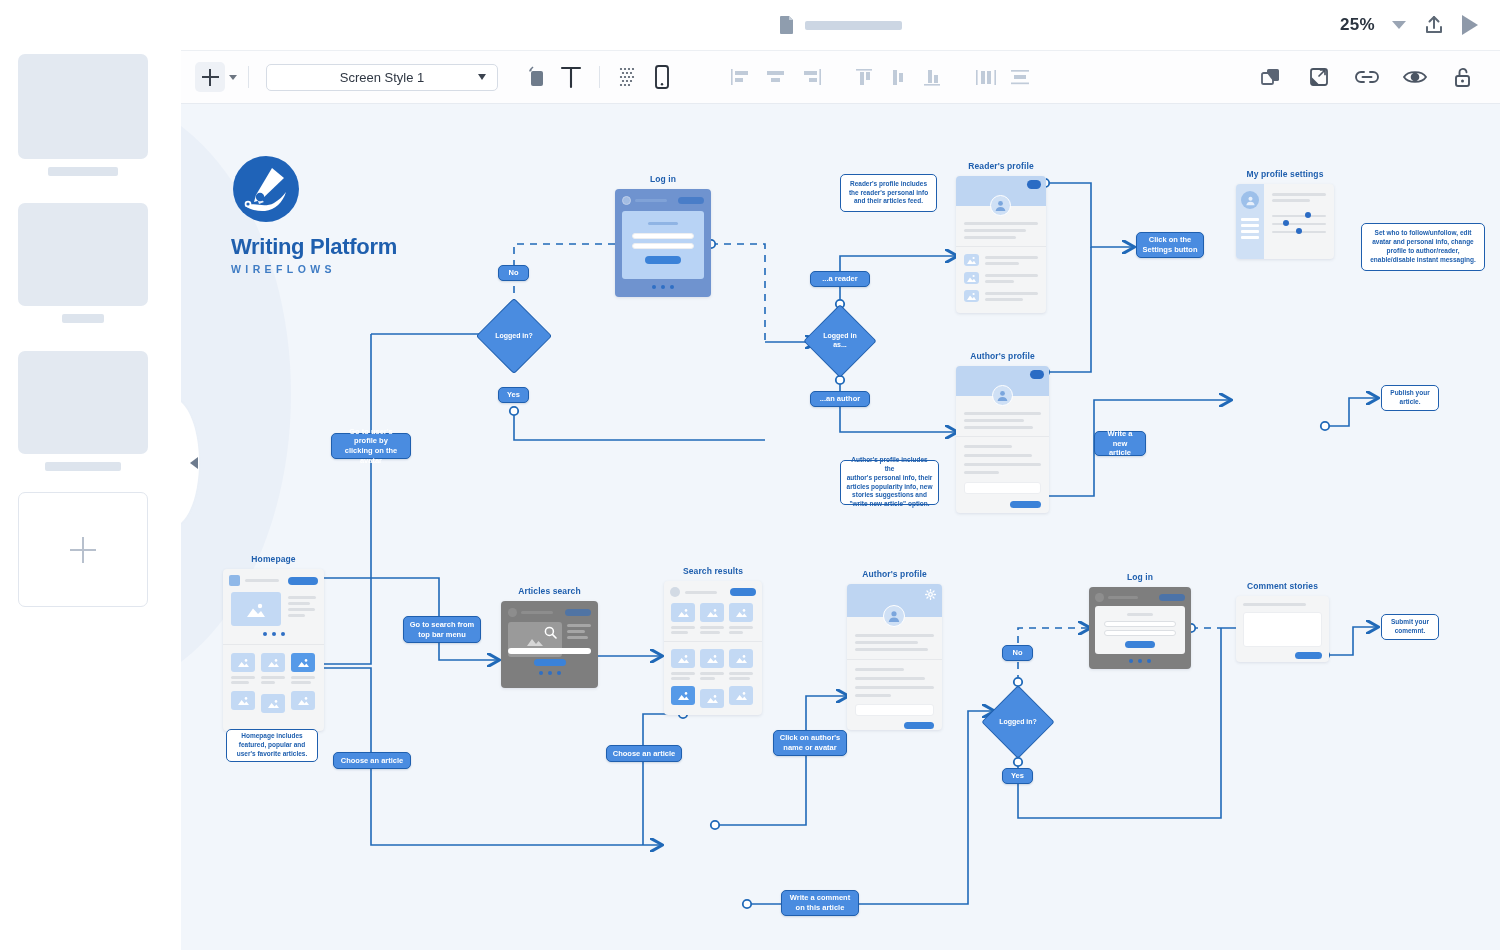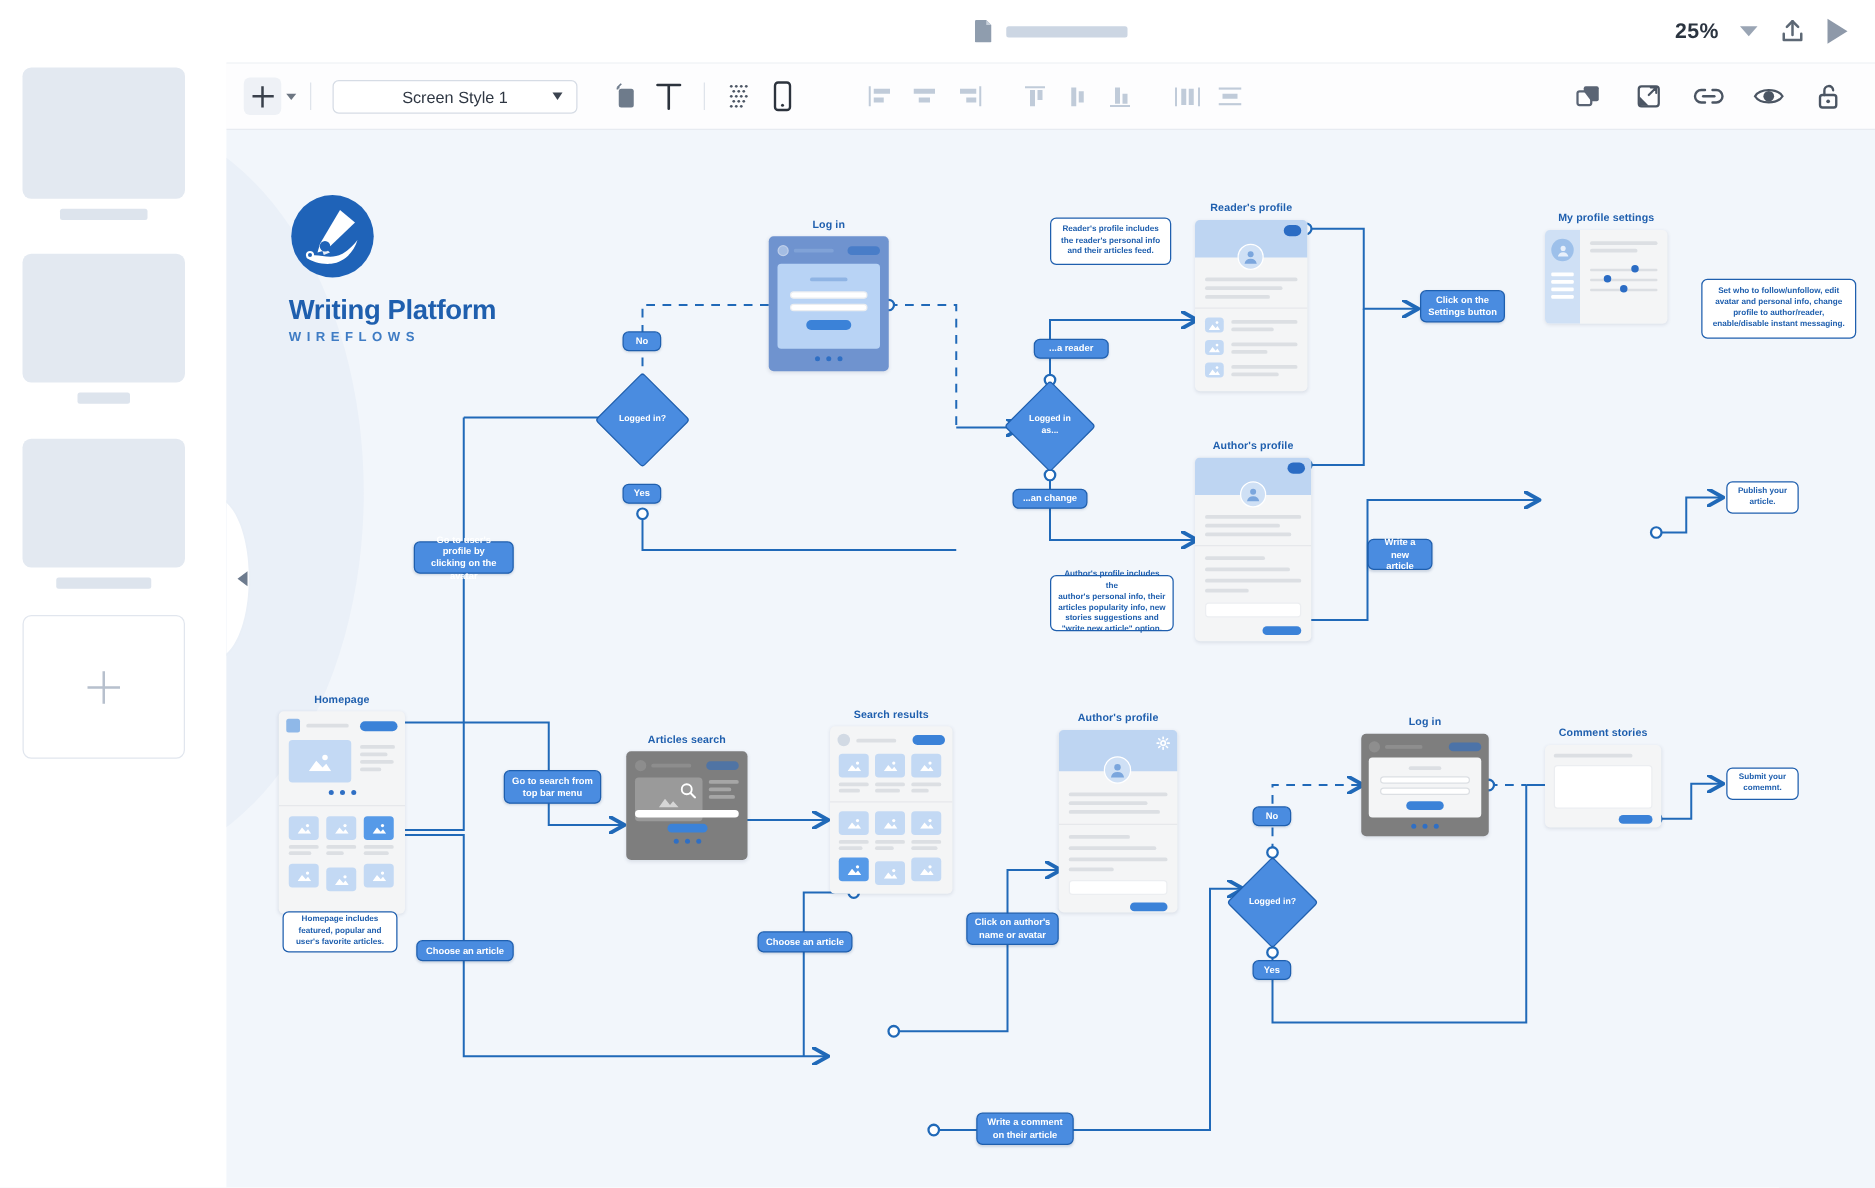--- a/index.html
+++ b/index.html
@@ -85,21 +85,21 @@
   .tb-plus-glyph::before, .tb-plus-glyph::after { content:""; position:absolute; background:#39404b; }
   .tb-plus-glyph::before { left:0; top:7.5px; width:17px; height:2.2px; }
   .tb-plus-glyph::after  { top:0; left:7.5px; height:17px; width:2.2px; }
   .mini-caret {
     margin-left: 4px; width:0; height:0;
     border-left:4px solid transparent; border-right:4px solid transparent;
     border-top:5px solid #6d7682;
   }
   .tb-sep { width: 1px; height: 22px; background: #dfe4eb; margin: 0 11px; }
   #style-select {
-    margin-left: 6px; width: 196px; height: 27px; border: 1px solid #d6dce5;
+    margin-left: 6px; width: 232px; height: 27px; border: 1px solid #d6dce5;
     border-radius: 5px; background: #fff; display: flex; align-items: center;
     position: relative;
   }
   #style-select-label {
     flex: 1; text-align: center; font-size: 13px; color: #2f3743;
   }
   .sel-caret {
     position: absolute; right: 11px; width:0; height:0;
     border-left:4.5px solid transparent; border-right:4.5px solid transparent;
     border-top:6px solid #3b434f;
@@ -513,22 +513,22 @@
   </div>
 
   <div class="diamond" style="left:306px; top:205px; width:54px; height:54px;"></div>
   <div class="diamond-text" style="left:300px; top:224px; width:66px; height:16px;">Logged in?</div>
   <div class="edge-label" style="left:317px; top:161px; width:31px; height:16px;">No</div>
   <div class="edge-label" style="left:317px; top:283px; width:31px; height:16px;">Yes</div>
 
   <div class="diamond" style="left:633px; top:211px; width:52px; height:52px;"></div>
   <div class="diamond-text" style="left:629px; top:226px; width:60px; height:22px;">Logged in
 as...</div>
-  <div class="edge-label" style="left:646px; top:167px; width:60px; height:16px;">...a reader</div>
-  <div class="edge-label" style="left:629px; top:287px; width:60px; height:16px;">...an change</div>
+  <div class="edge-label" style="left:629px; top:167px; width:60px; height:16px;">...a reader</div>
+  <div class="edge-label" style="left:629px; top:287px; width:60px; height:16px;">...an author</div>
 
   <div class="node" style="left:775px; top:72px; width:90px; height:137px;">
     <div class="node-title">Reader's profile</div>
     <div class="screen" style="width:90px;height:137px;">
       <div class="hdr-blue" style="height:30px;position:relative;">
         <div style="position:absolute;right:5px;top:4px;width:14px;height:9px;border-radius:5px;background:#2b6cc4;"></div>
       </div>
       <div class="avatar-circ" style="width:21px;height:21px;position:absolute;left:34px;top:19px;">
         <svg width="13" height="13" viewBox="0 0 13 13">
             <circle cx="6.5" cy="4.4" r="2.4" fill="#7ba6dd"></circle>
@@ -941,21 +941,21 @@
         <div class="bar-blue" style="height:7px;width:38%;margin-left:auto;"></div>
       </div>
     </div>
   </div>
 
   <div class="edge-label" style="left:592px; top:626px; width:74px; height:26px;">Click on author's
 name or avatar</div>
 
 
   <div class="edge-label" style="left:600px; top:786px; width:78px; height:26px;">Write a comment
-on their article</div>
+on this article</div>
 
   <div class="diamond" style="left:811px; top:592px; width:52px; height:52px;"></div>
   <div class="diamond-text" style="left:805px; top:610px; width:64px; height:16px;">Logged in?</div>
   <div class="edge-label" style="left:821px; top:541px; width:31px; height:16px;">No</div>
   <div class="edge-label" style="left:821px; top:664px; width:31px; height:16px;">Yes</div>
 
   <div class="node" style="left:908px; top:483px; width:102px; height:82px;">
     <div class="node-title">Log in</div>
     <div class="screen overlay-gray" style="width:102px;height:82px;padding:6px;">
       <div class="hdr-row" style="gap:4px;opacity:.6;margin-bottom:4px;">

